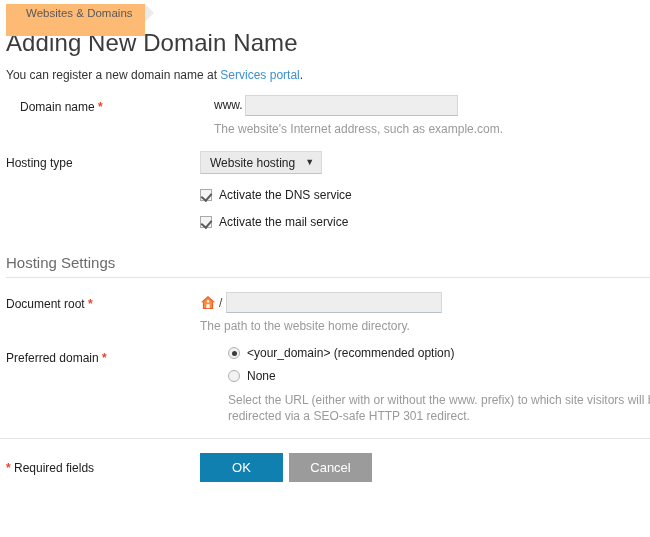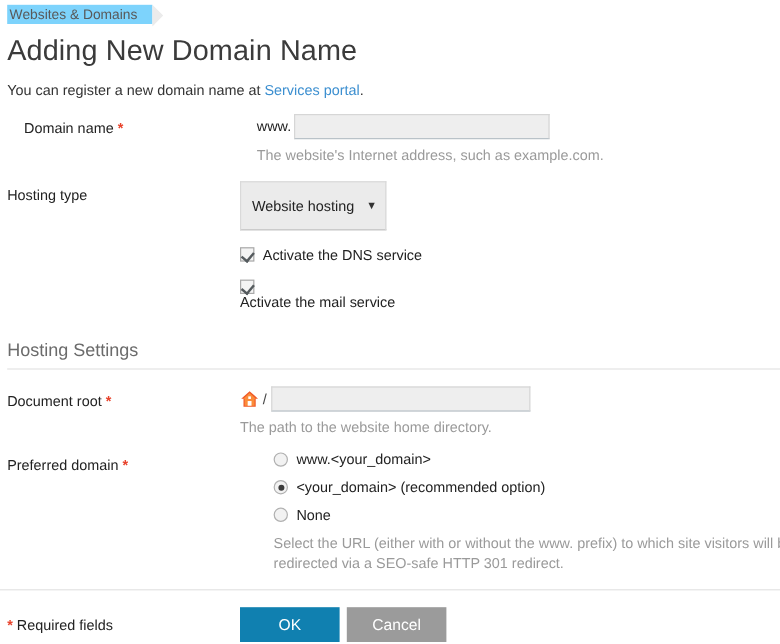--- a/index.html
+++ b/index.html
@@ -19,26 +19,26 @@
   }
 
   
   .breadcrumb-bar {
     padding: 4px 0 0 6px;
     height: 22px;
   }
   .breadcrumb-tab {
     display: inline-block;
     position: relative;
-    background: #7dd3fc;
+    background: #fdba74;
     color: #595959;
     font-size: 11.5px;
     line-height: 16px;
-    padding: 1px 12px 2px 2px;
-    height: 16px;
+    padding: 1px 12px 2px 20px;
+    height: 32px;
     vertical-align: top;
   }
   .breadcrumb-tab::after {
     content: "";
     position: absolute;
     right: -9px;
     top: 0;
     width: 0;
     height: 0;
     border-top: 9px solid transparent;
@@ -163,37 +163,38 @@
   }
 
   
   .select-btn {
     display: inline-flex;
     align-items: center;
     justify-content: space-between;
     background: #ebebeb;
     border: 1px solid #d9d9d9;
     border-bottom-color: #c4c4c4;
-    height: 41px;
+    height: 23px;
     padding: 0 7px 0 9px;
     font-size: 12px;
     color: #222;
     min-width: 122px;
     cursor: pointer;
   }
   .select-caret {
     margin-left: 10px;
     font-size: 9px;
     color: #333;
     line-height: 1;
   }
 
   
   .check-row {
     display: flex;
+    align-items: center;
     margin-top: 10px;
   }
   .cbox {
     width: 12px;
     height: 12px;
     border: 1px solid #a9a9a9;
     background: #f4f4f4;
     position: relative;
     flex: 0 0 12px;
     margin-right: 7px;
@@ -347,21 +348,21 @@
       <div class="select-btn">
         <span>Website hosting</span>
         <span class="select-caret">▼</span>
       </div>
 
       <div class="check-row" style="margin-top:14px;">
         <span class="cbox checked"></span>
         <span class="check-label">Activate the DNS service</span>
       </div>
 
-      <div class="check-row" style="margin-top:13px;flex-direction:column;">
+      <div class="check-row" style="margin-top:13px;">
         <span class="cbox checked"></span>
         <span class="check-label">Activate the mail service</span>
       </div>
     </div>
   </div>
 
   <div class="section">
     <h2 class="section-title">Hosting Settings</h2>
     <div class="rule"></div>
   </div>
@@ -388,24 +389,20 @@
     </div>
   </div>
 
   <div class="row" style="margin-top:12px;gap:28px;">
     <div class="label-col">
       <span>Preferred domain</span>
       <span class="req">*</span>
     </div>
     <div class="field-col">
 
-      <div class="radio-row">
-        <span class="radio"></span>
-        <span class="radio-label">www.&lt;your_domain&gt;</span>
-      </div>
 
       <div class="radio-row">
         <span class="radio sel"></span>
         <span class="radio-label">&lt;your_domain&gt; (recommended option)</span>
       </div>
 
       <div class="radio-row">
         <span class="radio"></span>
         <span class="radio-label">None</span>
       </div>

